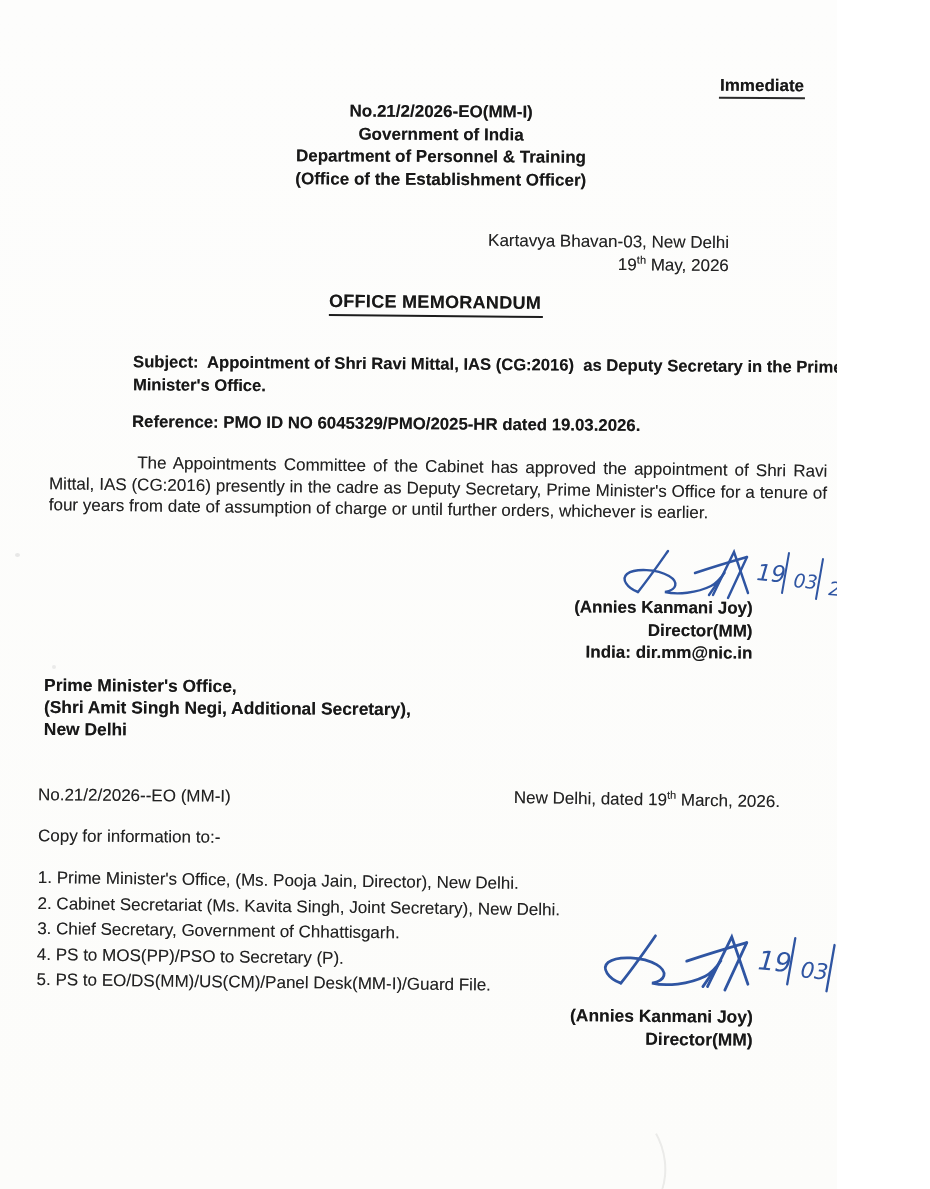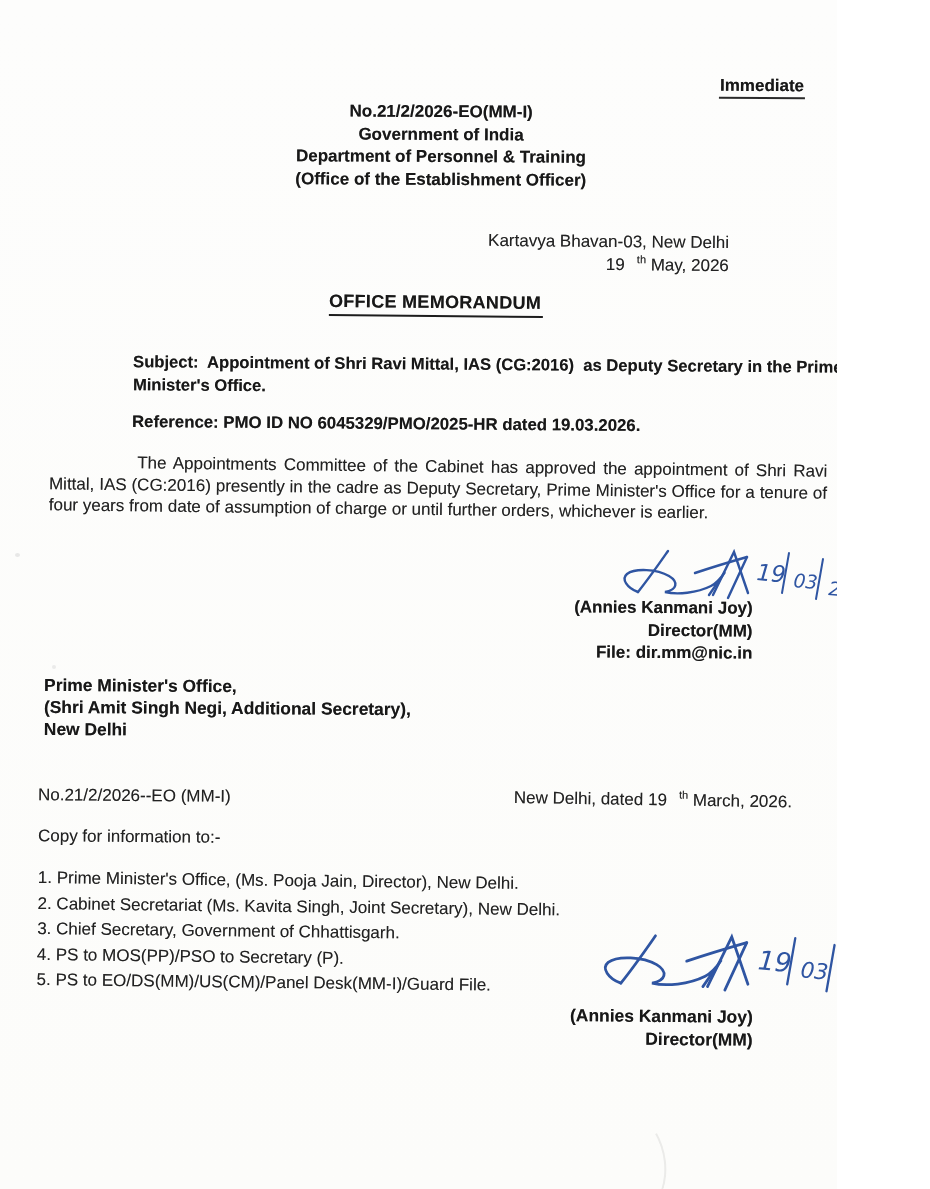--- a/index.html
+++ b/index.html
@@ -14,21 +14,21 @@
   .abs{position:absolute;}
   .b{font-weight:bold;color:#181818;text-shadow:0 0 .35px rgba(20,20,20,.55);}
   .r{color:#222;text-shadow:0 0 .25px rgba(30,30,30,.4);}
 
   .priority{left:719px;top:76px;font-size:17px;transform:rotate(.3deg);}
   .priority .u{border-bottom:2px solid #2a2a2a;padding:0 1px 1px 1px;display:inline-block;}
 
   .letterhead{left:0;top:101px;width:882px;text-align:center;font-size:17px;line-height:22.5px;transform:rotate(.3deg);}
 
   .place-date{right:108px;top:230px;text-align:right;font-size:17px;line-height:23px;transform:rotate(.55deg);}
-  sup{font-size:11px;vertical-align:super;line-height:0;margin-left:12px;}
+  sup{font-size:11px;vertical-align:super;line-height:0;}
 
   .memo-title{left:329px;top:292px;font-size:18px;letter-spacing:.3px;transform:rotate(.55deg);}
   .memo-title .u{border-bottom:2.5px solid #1d1d1d;padding:0 2px 2px 0;display:inline-block;}
 
   .subject{left:133px;top:353px;width:727px;font-size:16.6px;line-height:23px;white-space:pre-wrap;transform:rotate(.45deg);}
   .reference{left:132px;top:414px;font-size:16.8px;transform:rotate(.45deg);}
 
   .body-par{left:49px;top:456px;width:778px;font-size:17px;line-height:21.5px;text-indent:88px;text-align:justify;transform:rotate(.7deeg);transform:rotate(.7deg);}
 
   .sig{overflow:visible;}
@@ -97,21 +97,21 @@
     <g fill="#2f55a2" font-family="DejaVu Sans, sans-serif" font-style="italic">
       <text x="139" y="34" font-size="23" transform="rotate(5 139 34)">19</text>
       <text x="176" y="41" font-size="19" transform="rotate(5 176 41)">03</text>
       <text x="211" y="49" font-size="19" transform="rotate(5 211 49)">26</text>
     </g>
   </svg>
 
   <div class="abs sig-text1 b">
     <div>(Annies Kanmani Joy)</div>
     <div>Director(MM)</div>
-    <div>File: dir.mm@nic.in</div>
+    <div>India: dir.mm@nic.in</div>
   </div>
 
   <div class="abs addressee b">
     <div>Prime Minister's Office,</div>
     <div>(Shri Amit Singh Negi, Additional Secretary),</div>
     <div>New Delhi</div>
   </div>
 
   <div class="abs footer-ref r">No.21/2/2026--EO (MM-I)</div>
   <div class="abs footer-date r"><span>New Delhi, dated 19</span><sup>th</sup><span> March, 2026.</span></div>

